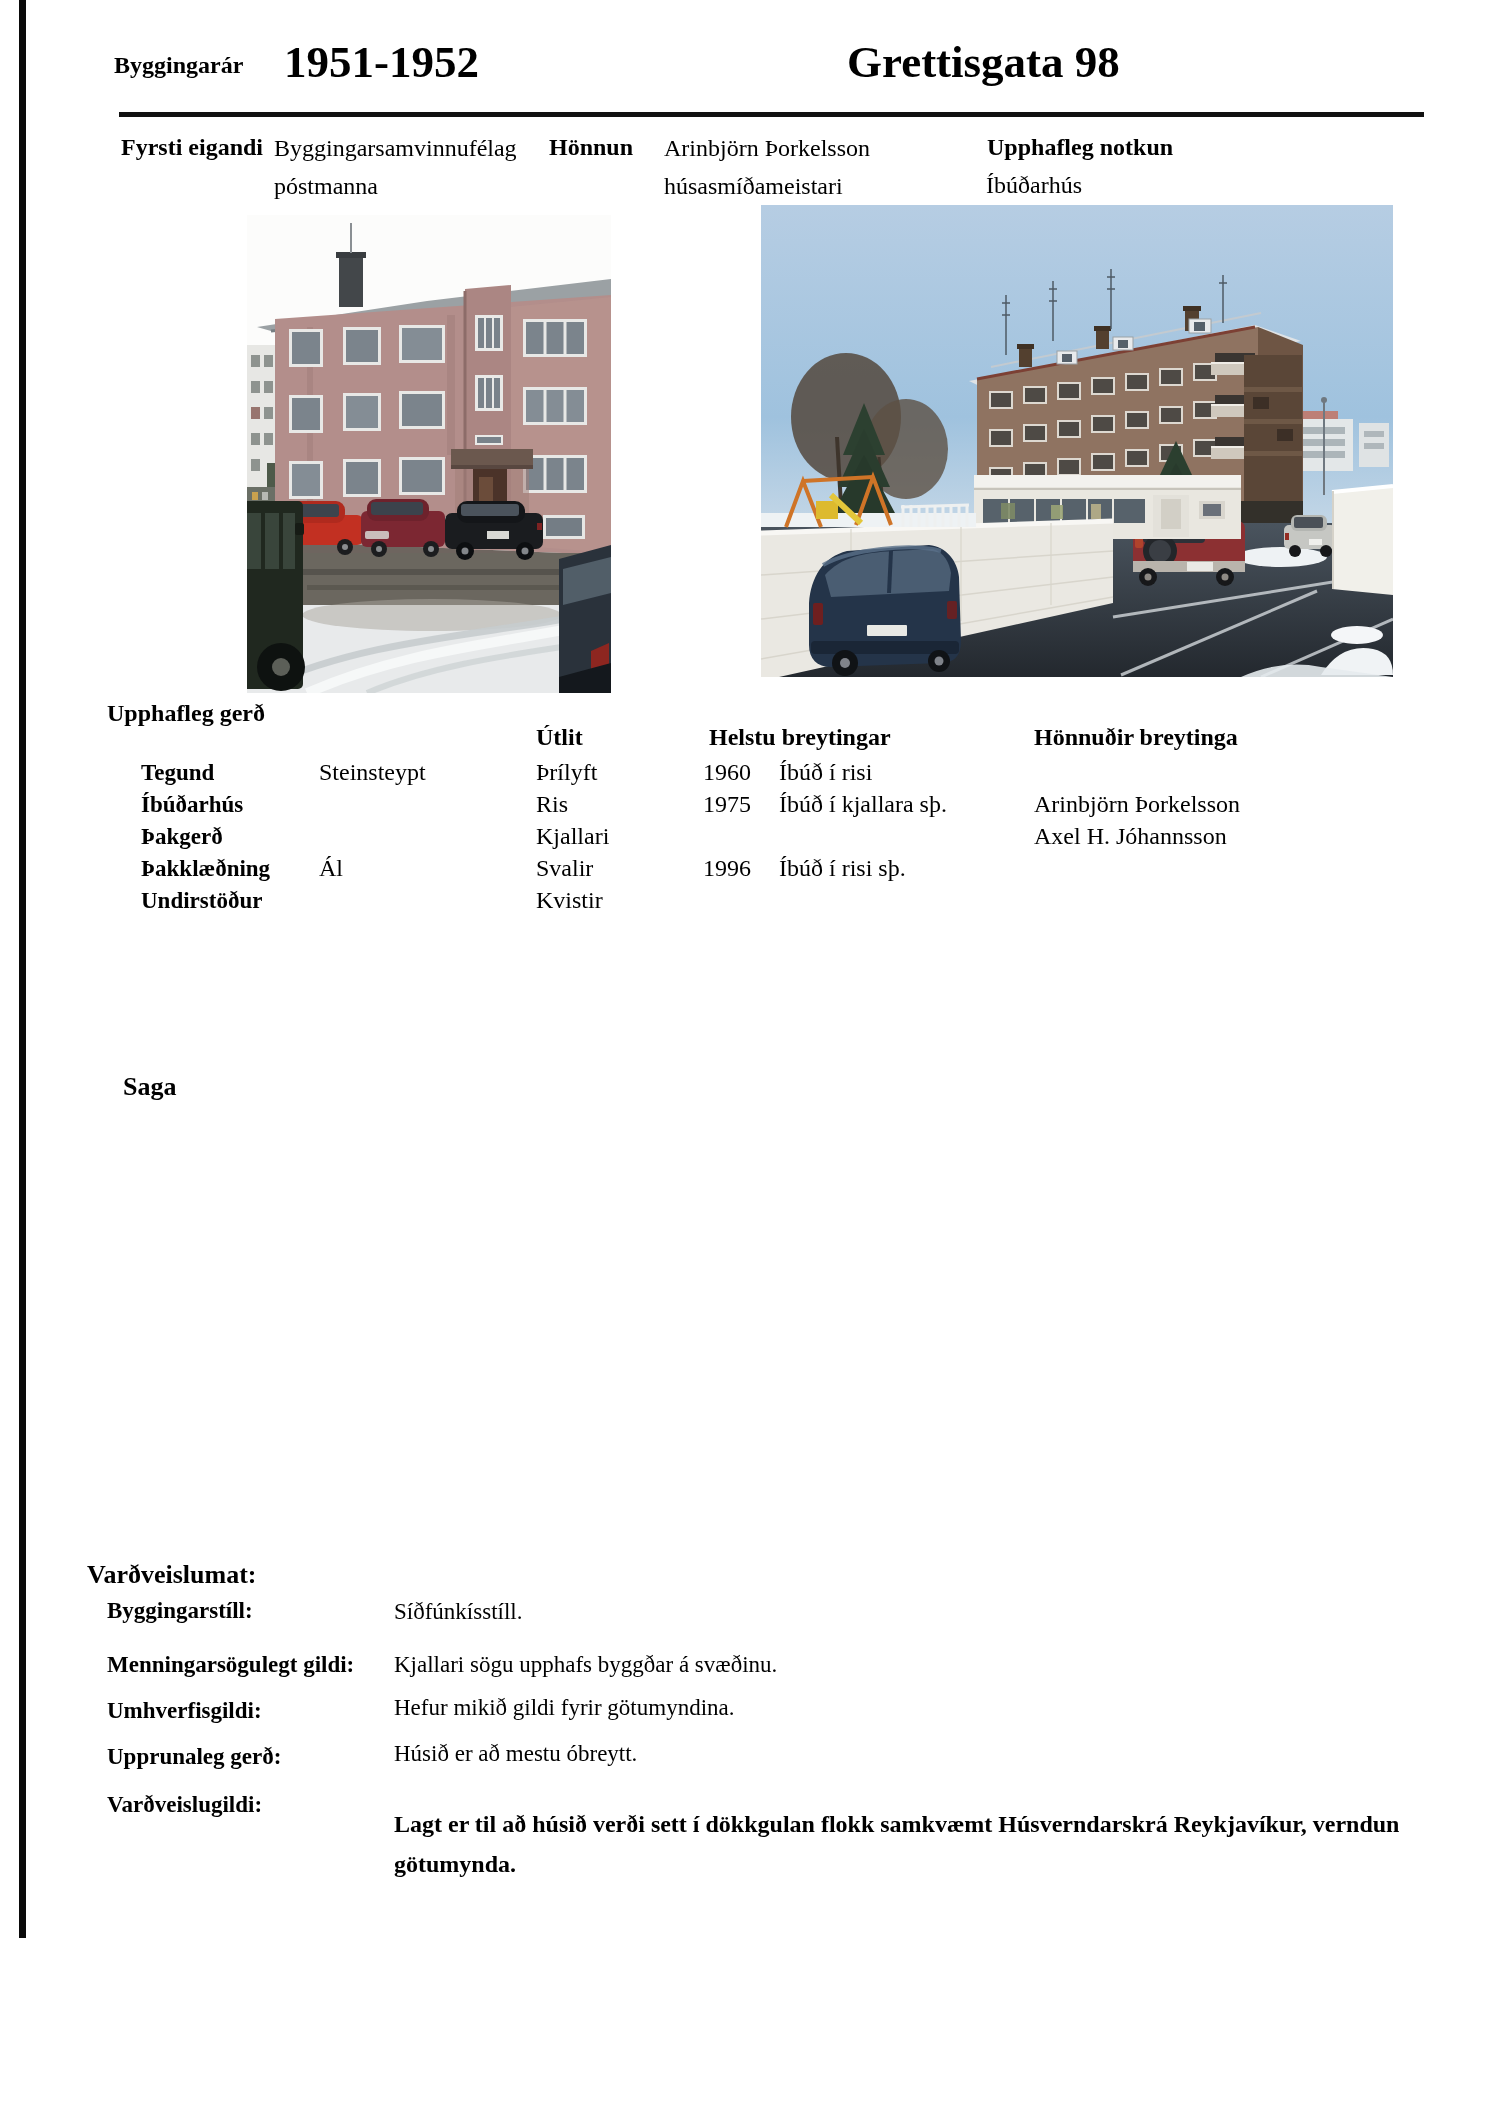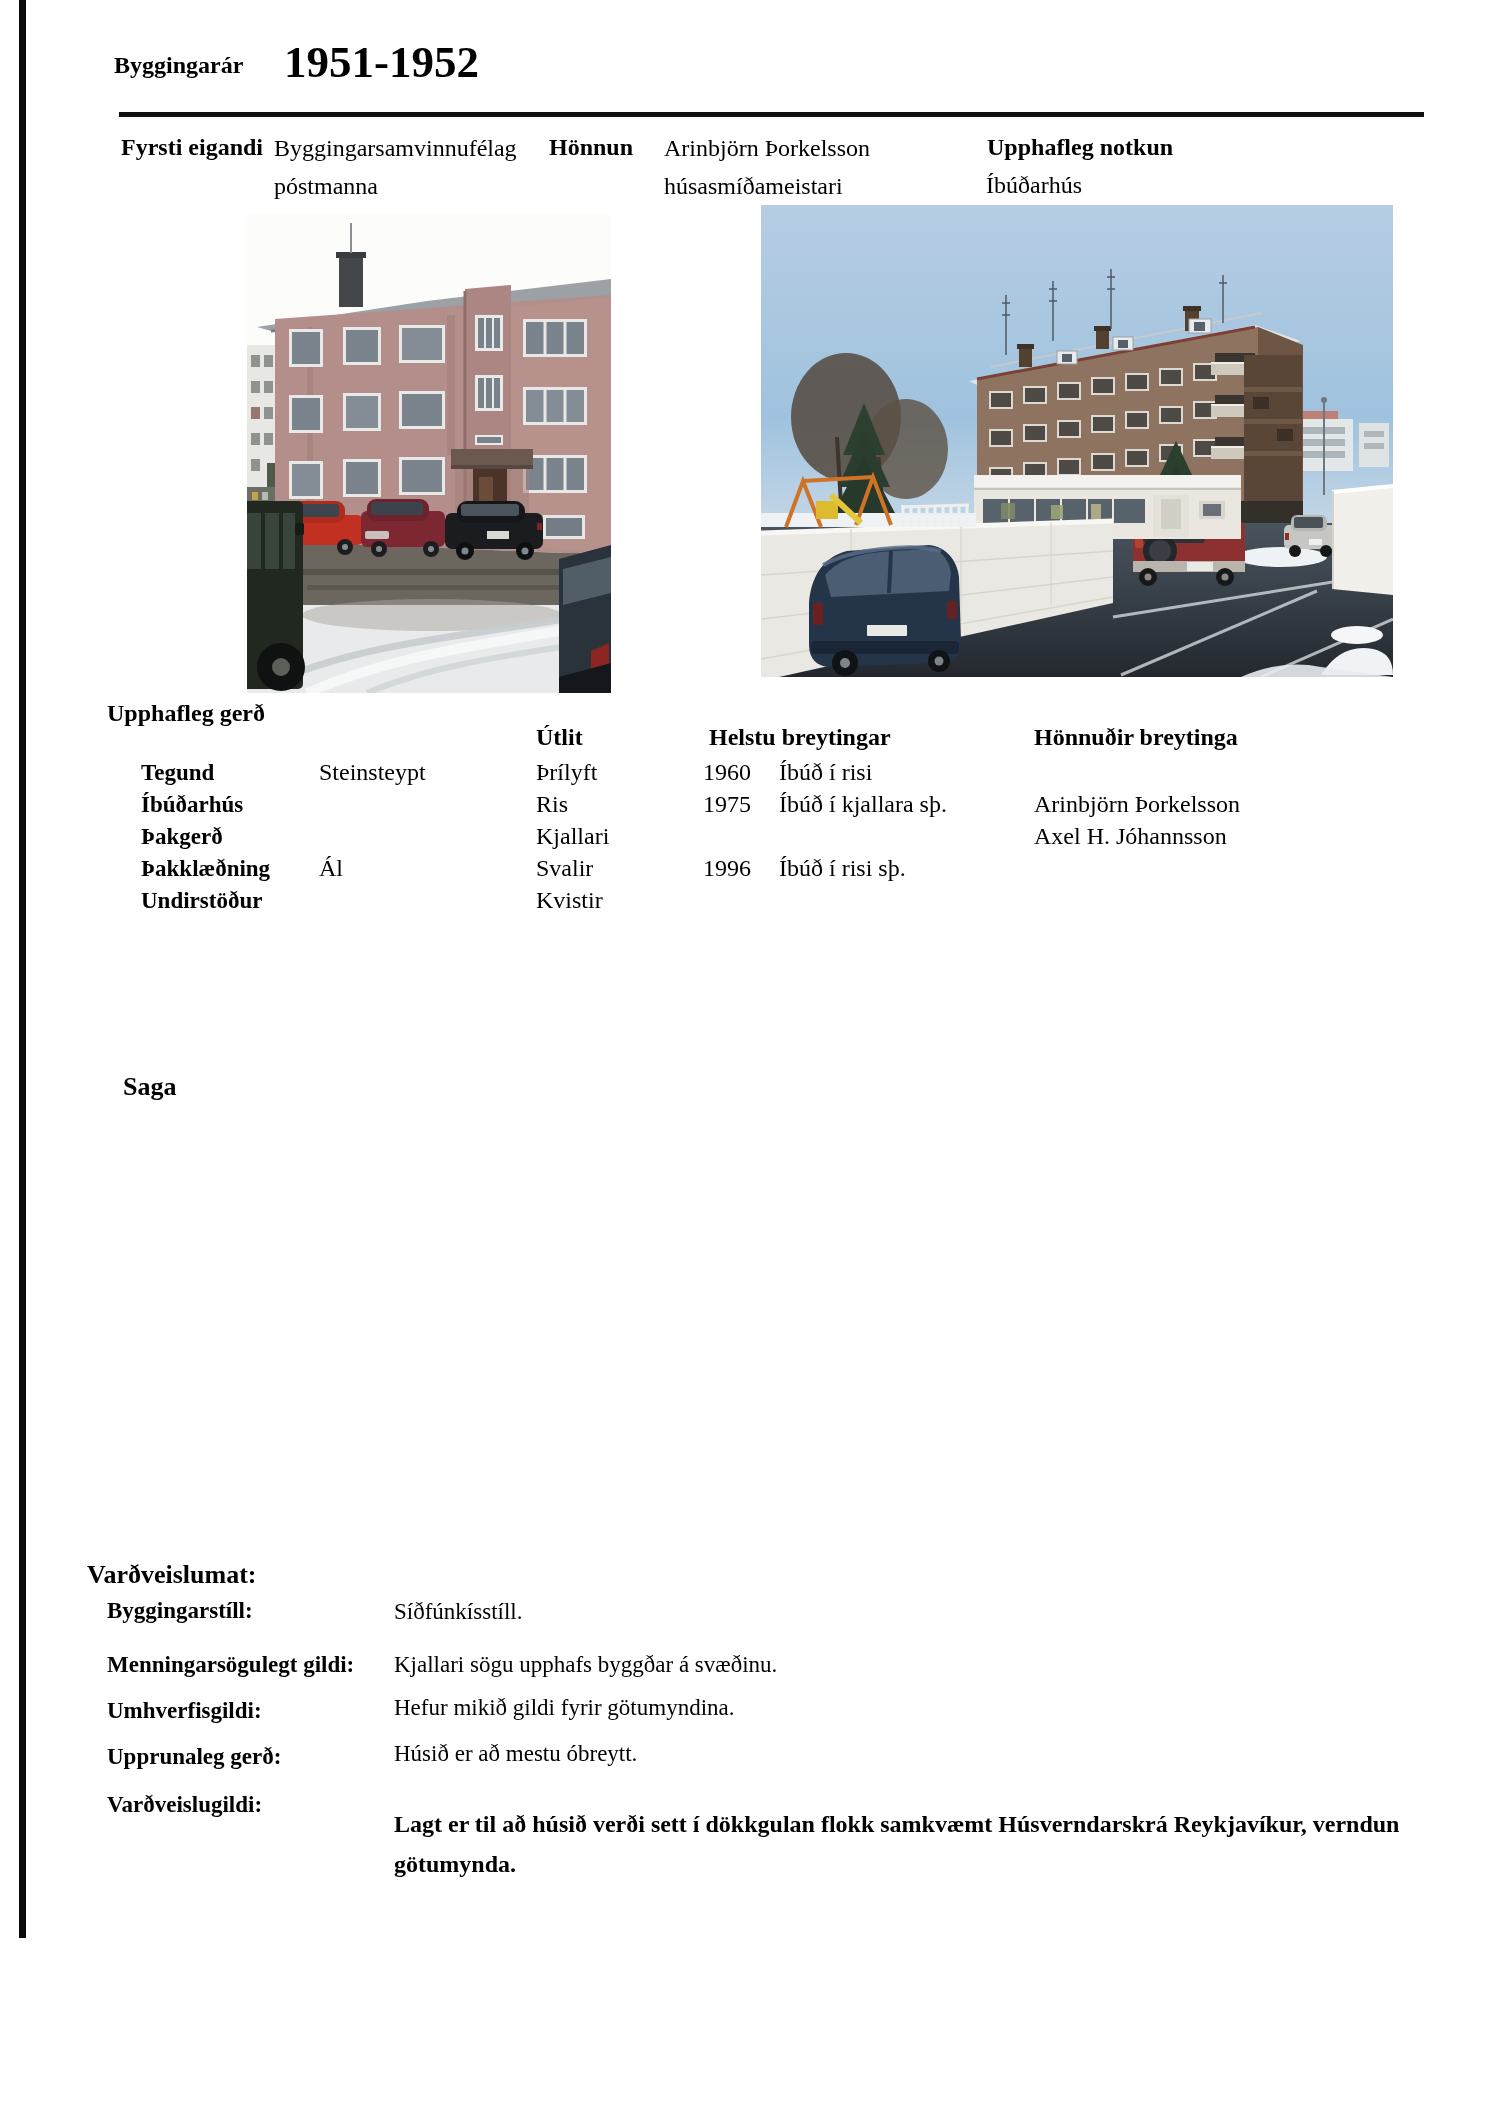--- a/index.html
+++ b/index.html
@@ -12,20 +12,21 @@
 </style>
 </head>
 <body>
 
 <div id="page">
 
   <div class="abs" style="left:0;top:0;width:7px;height:2123px;background:#0a0a0a;"></div>
 
   <span class="abs b" style="left:95px;top:52px;font-size:24px;">Byggingarár</span>
   <span class="abs b" style="left:265px;top:36px;font-size:45px;">1951-1952</span>
+  <span class="abs b" style="left:828px;top:36px;font-size:45px;">Grettisgata 98</span>
   <div class="abs" style="left:100px;top:112px;width:1305px;height:5px;background:#111;"></div>
 
   <span class="abs b" style="left:102px;top:134px;font-size:24px;">Fyrsti eigandi</span>
   <span class="abs" style="left:255px;top:135px;font-size:24px;">Byggingarsamvinnufélag</span>
   <span class="abs" style="left:255px;top:173px;font-size:24px;">póstmanna</span>
   <span class="abs b" style="left:530px;top:134px;font-size:24px;">Hönnun</span>
   <span class="abs" style="left:645px;top:135px;font-size:24px;">Arinbjörn Þorkelsson</span>
   <span class="abs" style="left:645px;top:173px;font-size:24px;">húsasmíðameistari</span>
   <span class="abs b" style="left:968px;top:134px;font-size:24px;">Upphafleg notkun</span>
   <span class="abs" style="left:967px;top:172px;font-size:24px;">Íbúðarhús</span>

